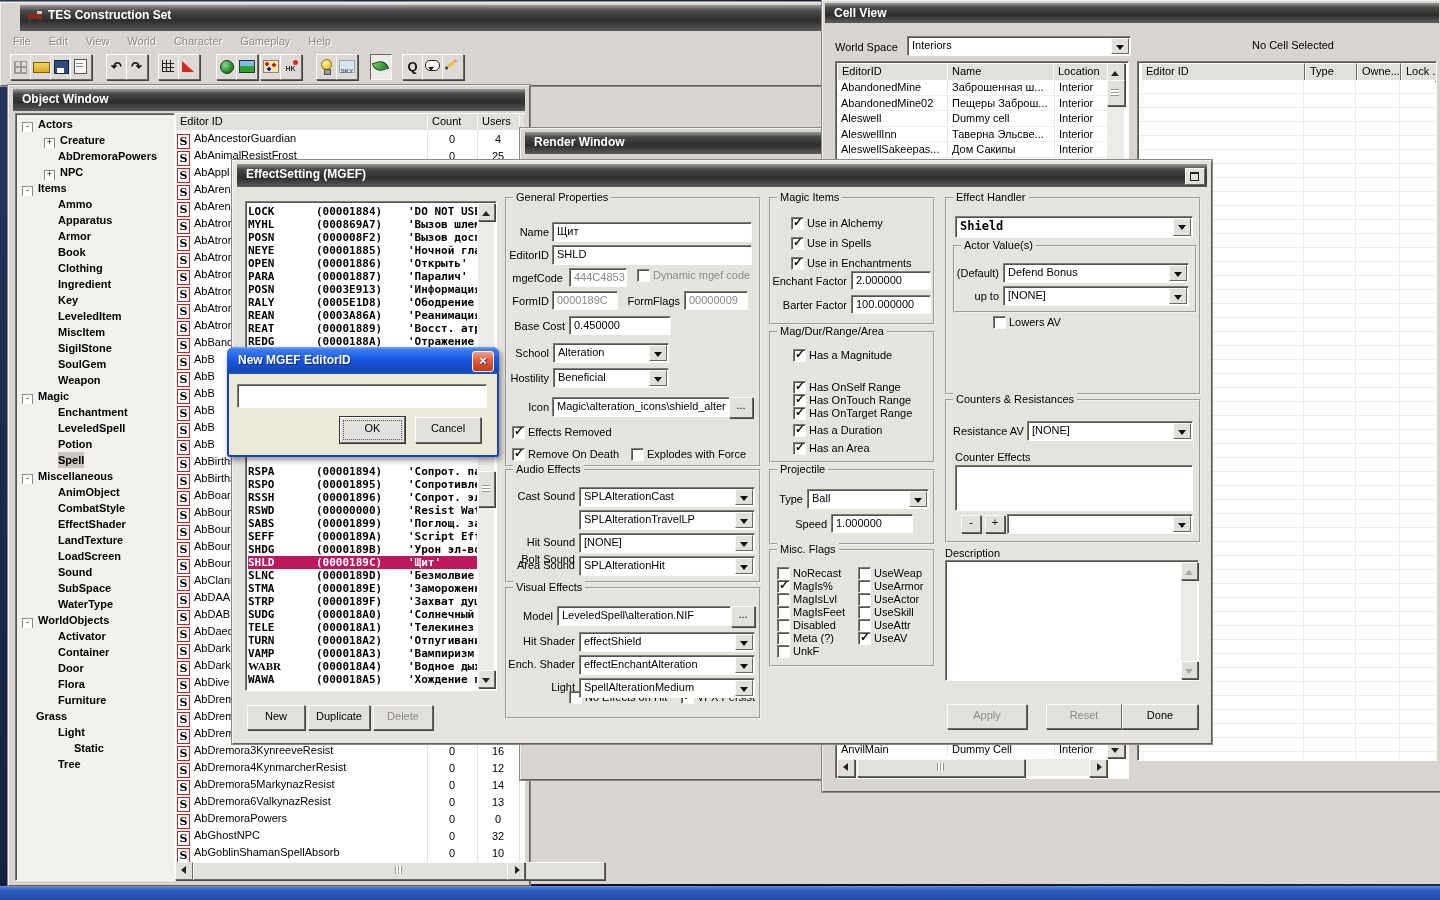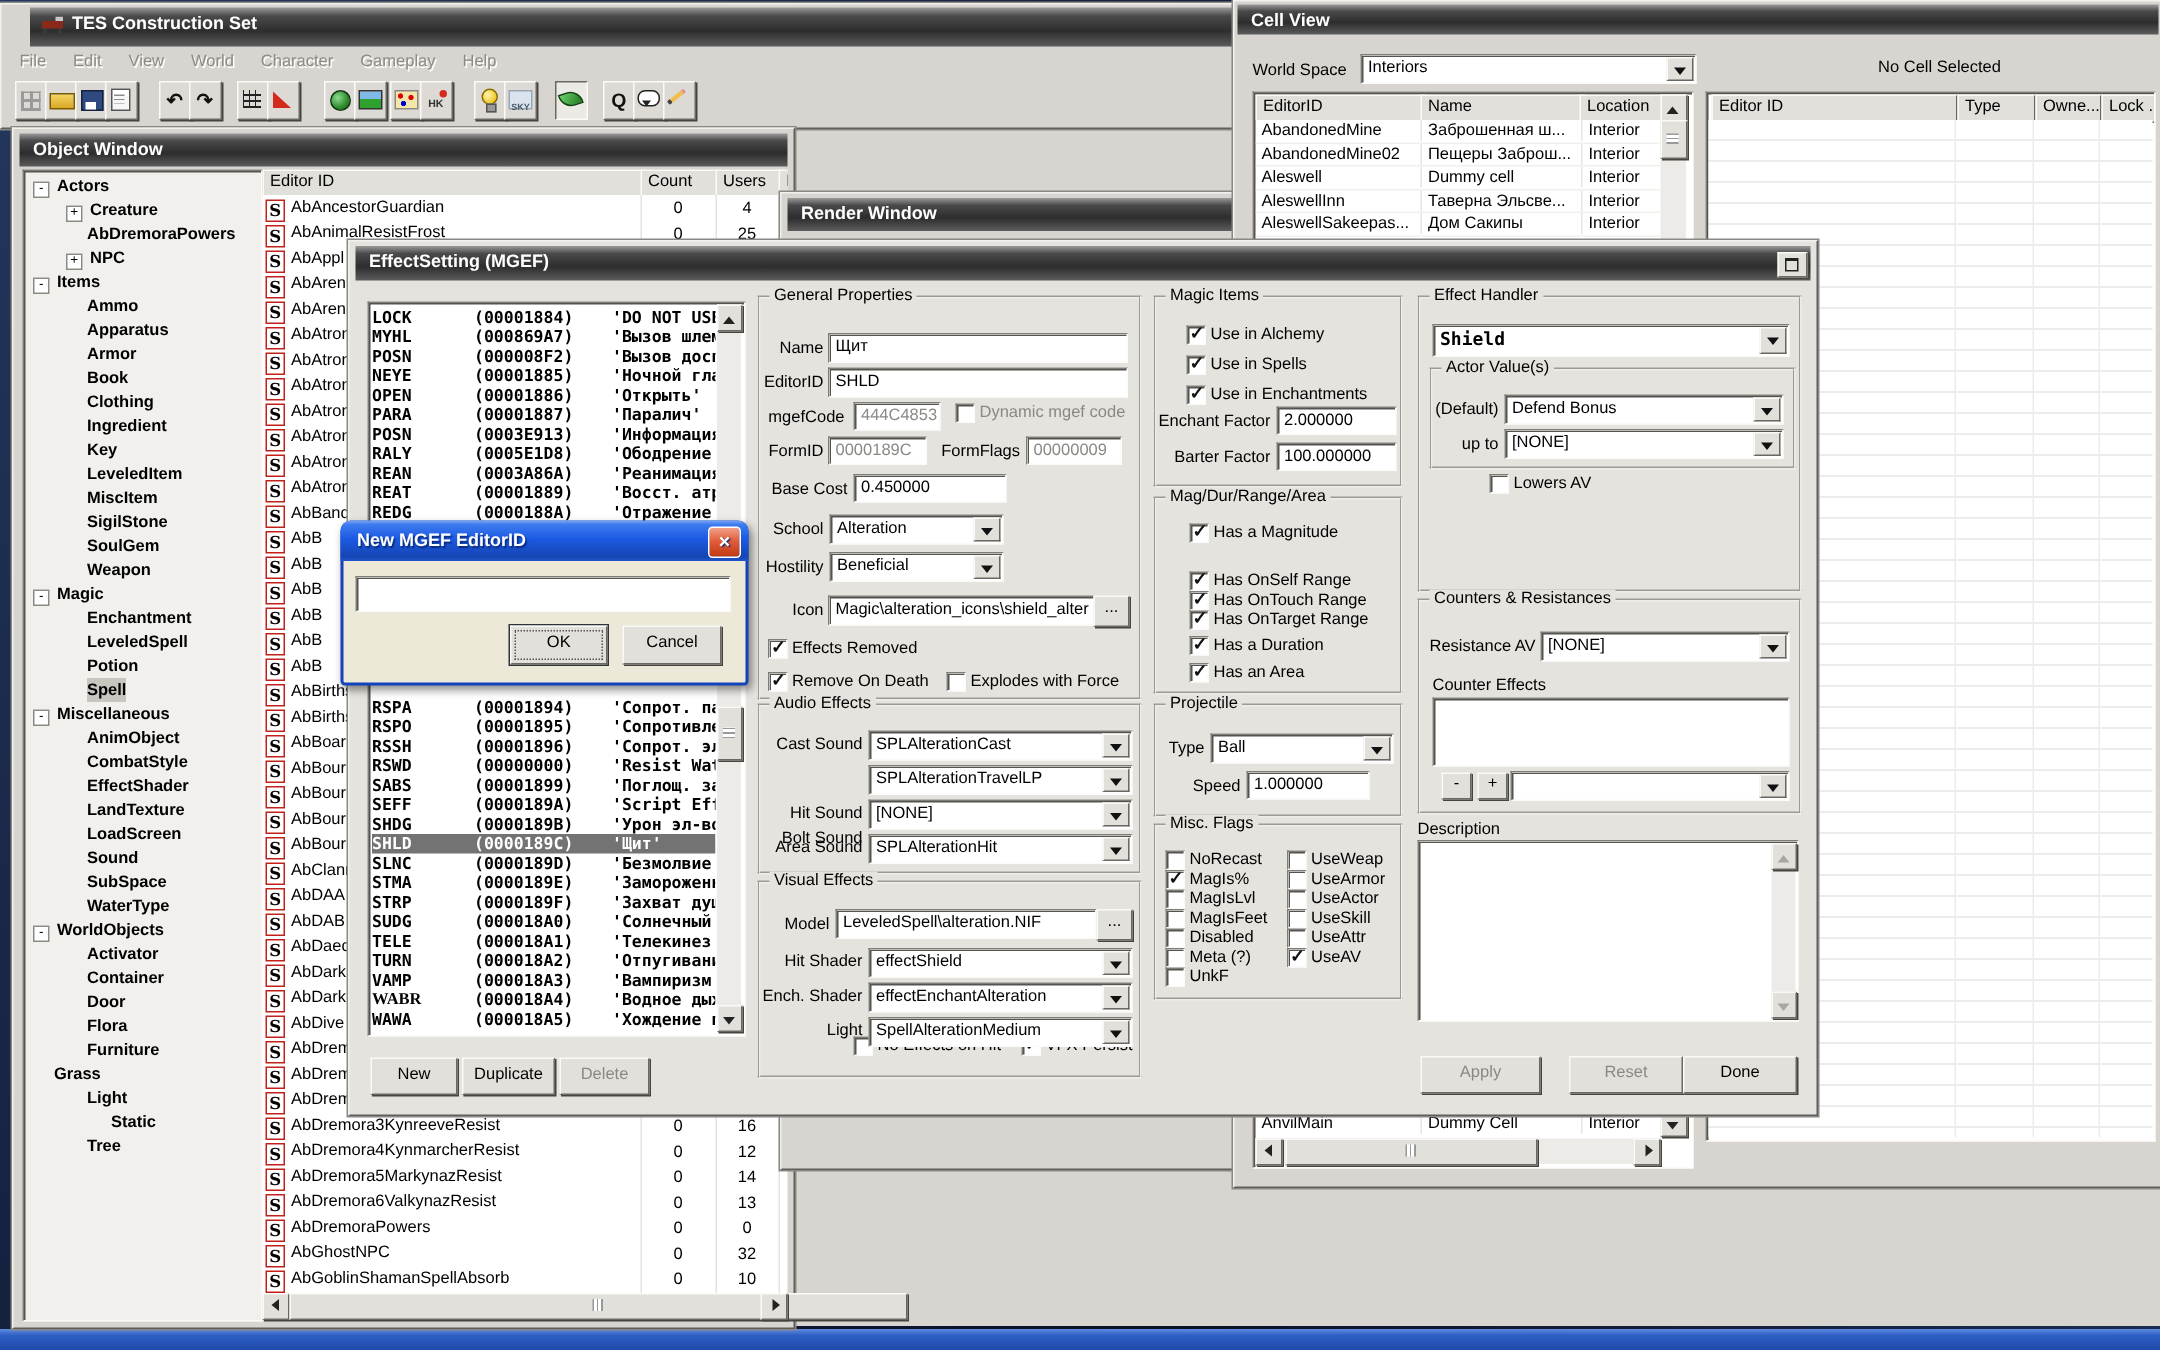--- a/index.html
+++ b/index.html
@@ -93,21 +93,21 @@
   .orow{position:relative;height:17px;line-height:16px;white-space:nowrap}
   .sicon{display:inline-block;width:11px;height:13px;margin:1px 4px 0 2px;background:#fff;border:1px solid #C2211B;
     font-family:"DejaVu Serif",serif;font-weight:bold;font-size:11px;line-height:13px;text-align:center;vertical-align:-3px}
   .oname{display:inline-block}
   .onum{position:absolute;top:1px;text-align:center}
   .vline{position:absolute;top:0;bottom:0;width:1px;background:#E3E3E0}
   
   .mrow{position:relative;height:13px;line-height:13px;white-space:pre;font-family:"DejaVu Sans Mono",monospace;
     font-size:11px;font-weight:bold;overflow:hidden}
   .mc{display:inline-block;vertical-align:top;overflow:hidden;white-space:pre}
-  .msel{background:#737373;color:#fff}
+  .msel{background:#be185d;color:#fff}
   
   .crow{position:relative;height:14.5px;line-height:14px;white-space:nowrap;border-bottom:1px solid #F0F0EE;overflow:hidden}
   .cc{display:inline-block;vertical-align:top;overflow:hidden;padding-left:4px;border-right:1px solid #E6E6E4;height:14px}
   .mono{font-family:"DejaVu Sans Mono",monospace;font-weight:bold;font-size:12px}
   .xp{border:2px solid #1243BC;border-radius:7px 7px 3px 3px;background:#ECE9D8;box-shadow:2px 3px 6px rgba(0,0,0,.45)}
   .xptbar{position:absolute;left:-2px;top:-2px;right:-2px;height:27px;border-radius:7px 7px 0 0;
     background:linear-gradient(180deg,#7CA7F4 0%,#3D7BEF 10%,#1C5AE4 45%,#1545B2 90%,#2058CC 100%);
     color:#fff;font-weight:bold;font-size:12px;text-shadow:1px 1px 1px #0A2A7A}
   .xclose{position:absolute;width:20px;height:19px;border:1px solid #fff;border-radius:3px;
     background:linear-gradient(180deg,#F2A088,#E25D3C 45%,#C03913);color:#fff;font-weight:bold;

